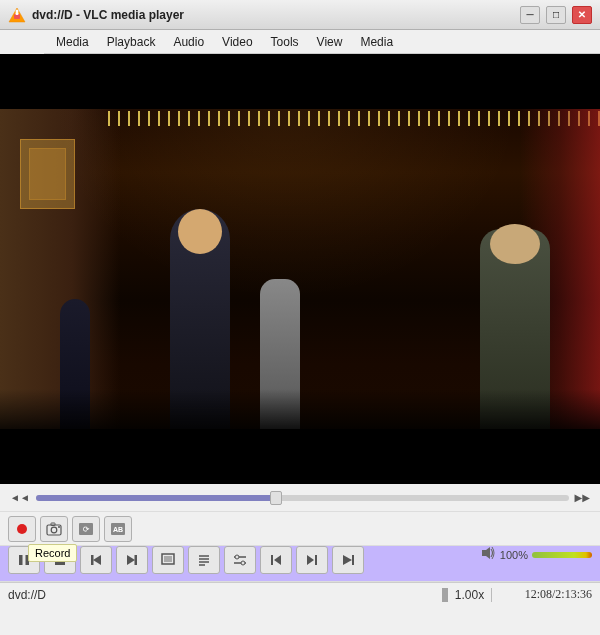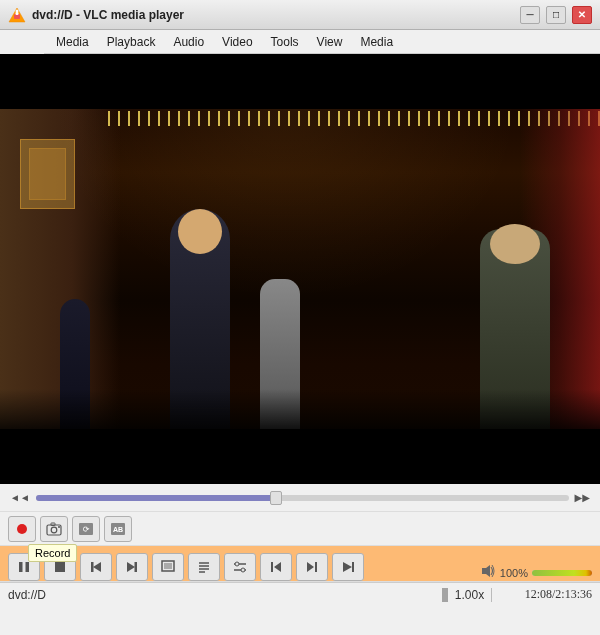--- a/index.html
+++ b/index.html
@@ -279,24 +279,24 @@
       padding: 2px 6px;
       font-size: 11px;
       border-radius: 2px;
       z-index: 10;
       white-space: nowrap;
       pointer-events: none;
     }
 
     
     #main-controls {
-      background: #fdba74;
+      background: #c4b5fd;
       height: 36px;
       display: flex;
-      align-items: flex-end;
+      align-items: flex-start;
       padding: 0 8px;
       gap: 4px;
       border-bottom: 1px solid #ddd;
     }
     .play-btn {
       width: 32px;
       height: 28px;
       background: #e8e8e8;
       border: 1px solid #b0b0b0;
       border-radius: 3px;

